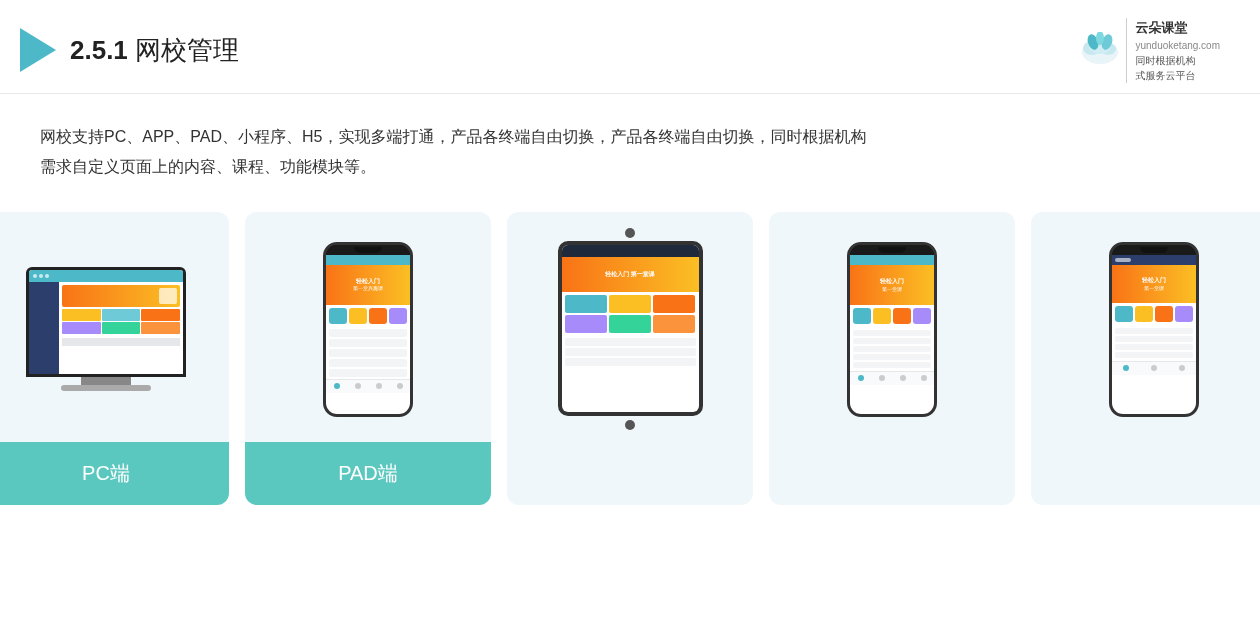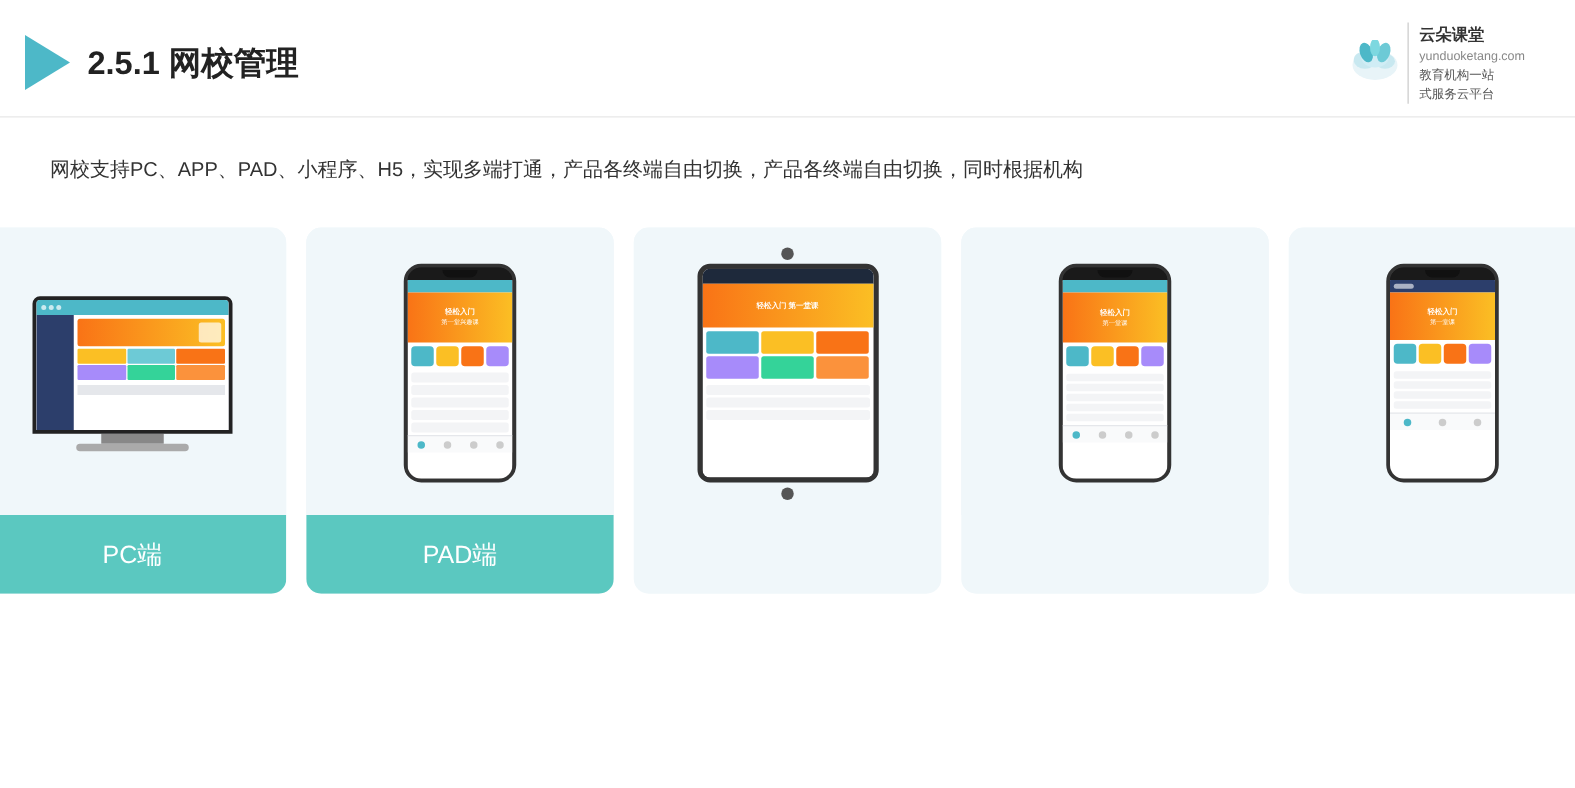--- a/index.html
+++ b/index.html
@@ -373,21 +373,21 @@
   </style>
 </head>
 <body>
 
 <div class="page">
 
   <div class="header">
     <div class="header-left">
       <div class="logo-triangle"></div>
       <h1 class="header-title">
-        <span>2.5.1 </span><span style="font-weight:700;">网校管理</span>
+        <span>2.5.1 </span><span style="font-weight:400;">网校管理</span>
       </h1>
     </div>
     <div class="header-right">
       <div class="brand-logo">
         <div class="brand-icon">
           <svg viewBox="0 0 44 36" fill="none" xmlns="http://www.w3.org/2000/svg">
 
             <ellipse cx="22" cy="20" rx="18" ry="12" fill="#e8f4f8"></ellipse>
             <ellipse cx="14" cy="16" rx="9" ry="7" fill="#c8e8f0"></ellipse>
             <ellipse cx="30" cy="17" rx="8" ry="6" fill="#c8e8f0"></ellipse>
@@ -395,31 +395,32 @@
 
             <ellipse cx="15" cy="10" rx="5" ry="8" fill="#4db8c8" transform="rotate(-20 15 10)"></ellipse>
             <ellipse cx="29" cy="10" rx="5" ry="8" fill="#6dcad6" transform="rotate(20 29 10)"></ellipse>
             <ellipse cx="22" cy="6" rx="4" ry="7" fill="#7dd8e0"></ellipse>
           </svg>
         </div>
         <div class="brand-text-block">
           <span style="font-size:13px;color:#333;font-weight:bold;">云朵课堂</span>
           <span style="font-size:10px;color:#888;">yunduoketang.com</span>
           <span style="font-size:10px;color:#555;">
-            <span>教育机构一站</span><br>
+            <span>同时根据机构</span><br>
             <span>式服务云平台</span>
           </span>
         </div>
       </div>
     </div>
   </div>
 
   <div class="description">
     <p>
       <span>网校支持PC、APP、PAD、小程序、H5，实现多端打通，产品各终端自由切换，产品各终端自由切换，同时根据机构</span><br>
+      <span>需求自定义页面上的内容、课程、功能模块等。</span>
     </p>
   </div>
 
   <div class="cards-section">
 
     <div class="card">
       <div class="card-img-area">
         <div class="mockup-pc">
           <div class="pc-monitor">
             <div class="pc-screen">

